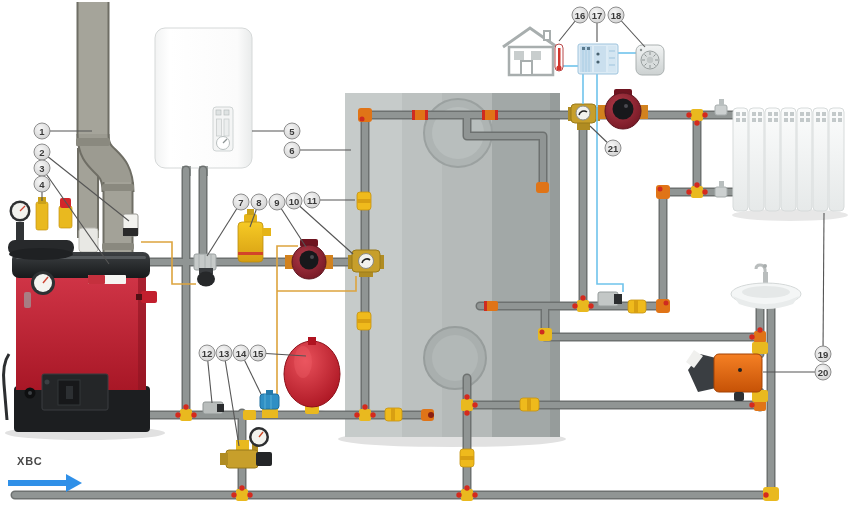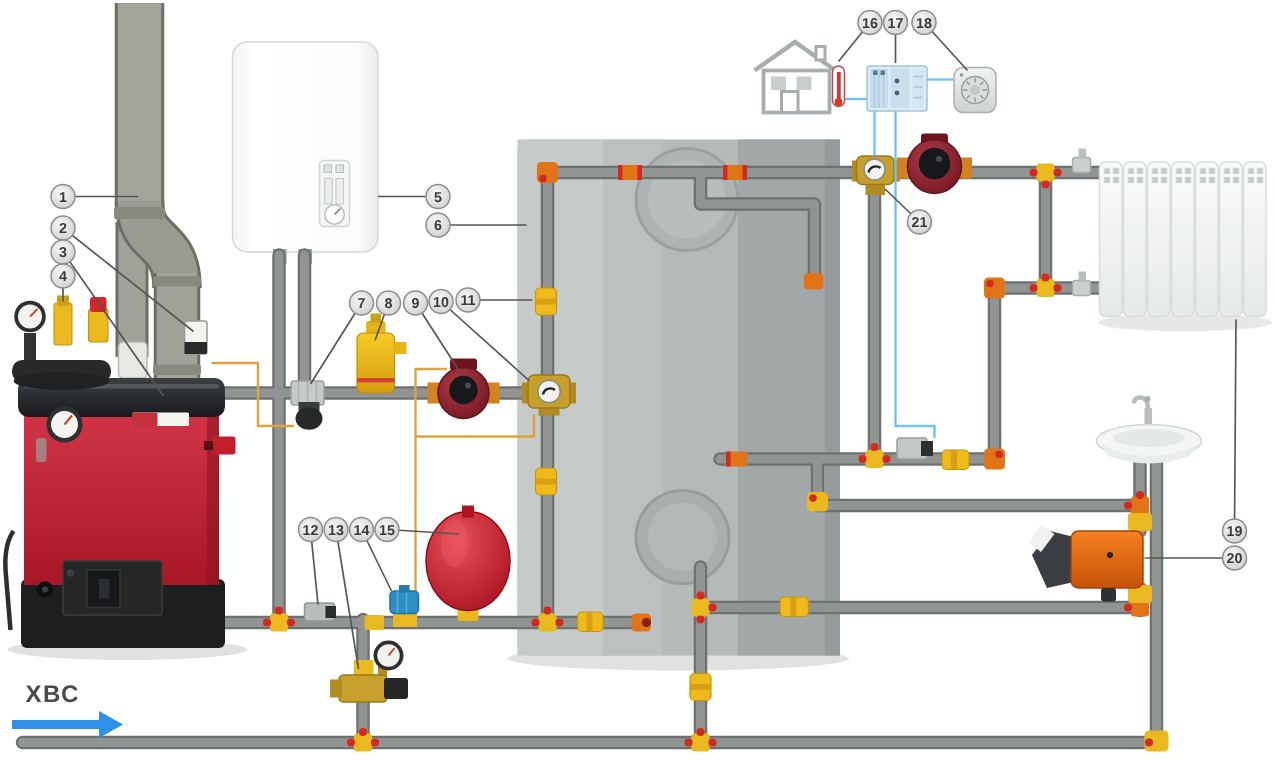--- a/index.html
+++ b/index.html
@@ -1,18 +1,18 @@
 <!DOCTYPE html>
 <html><head>
 <meta charset="utf-8">
 <style>
   html,body{margin:0;padding:0;background:#ffffff;font-family:"Liberation Sans",sans-serif;}
   .canvas{position:relative;width:850px;height:509px;background:#ffffff;overflow:hidden;}
   .canvas svg{position:absolute;left:0;top:0;}
-  .hvs-label{position:absolute;left:17px;top:455px;font-size:16px;font-weight:bold;color:#4a4a4a;letter-spacing:1px;}
+  .hvs-label{position:absolute;left:17px;top:455px;font-size:11px;font-weight:bold;color:#4a4a4a;letter-spacing:1px;}
   .pipe-o{fill:none;stroke:#6d7170;stroke-width:9;stroke-linecap:round;stroke-linejoin:round;}
   .pipe-i{fill:none;stroke:#909594;stroke-width:6;stroke-linecap:round;stroke-linejoin:round;}
   .wire{fill:none;stroke:#6fc3ec;stroke-width:1.6;}
   .cap{fill:none;stroke:#ddA43e;stroke-width:1.6;}
   .callout-line{stroke:#555;stroke-width:1.1;}
   .callout-bubble{fill:url(#bubbleG);stroke:#8d8d8d;stroke-width:1;}
   .callout-text{font-family:"Liberation Sans",sans-serif;font-size:9.5px;font-weight:bold;fill:#3a3a3a;text-anchor:middle;}
 </style>
 </head>
 <body>

